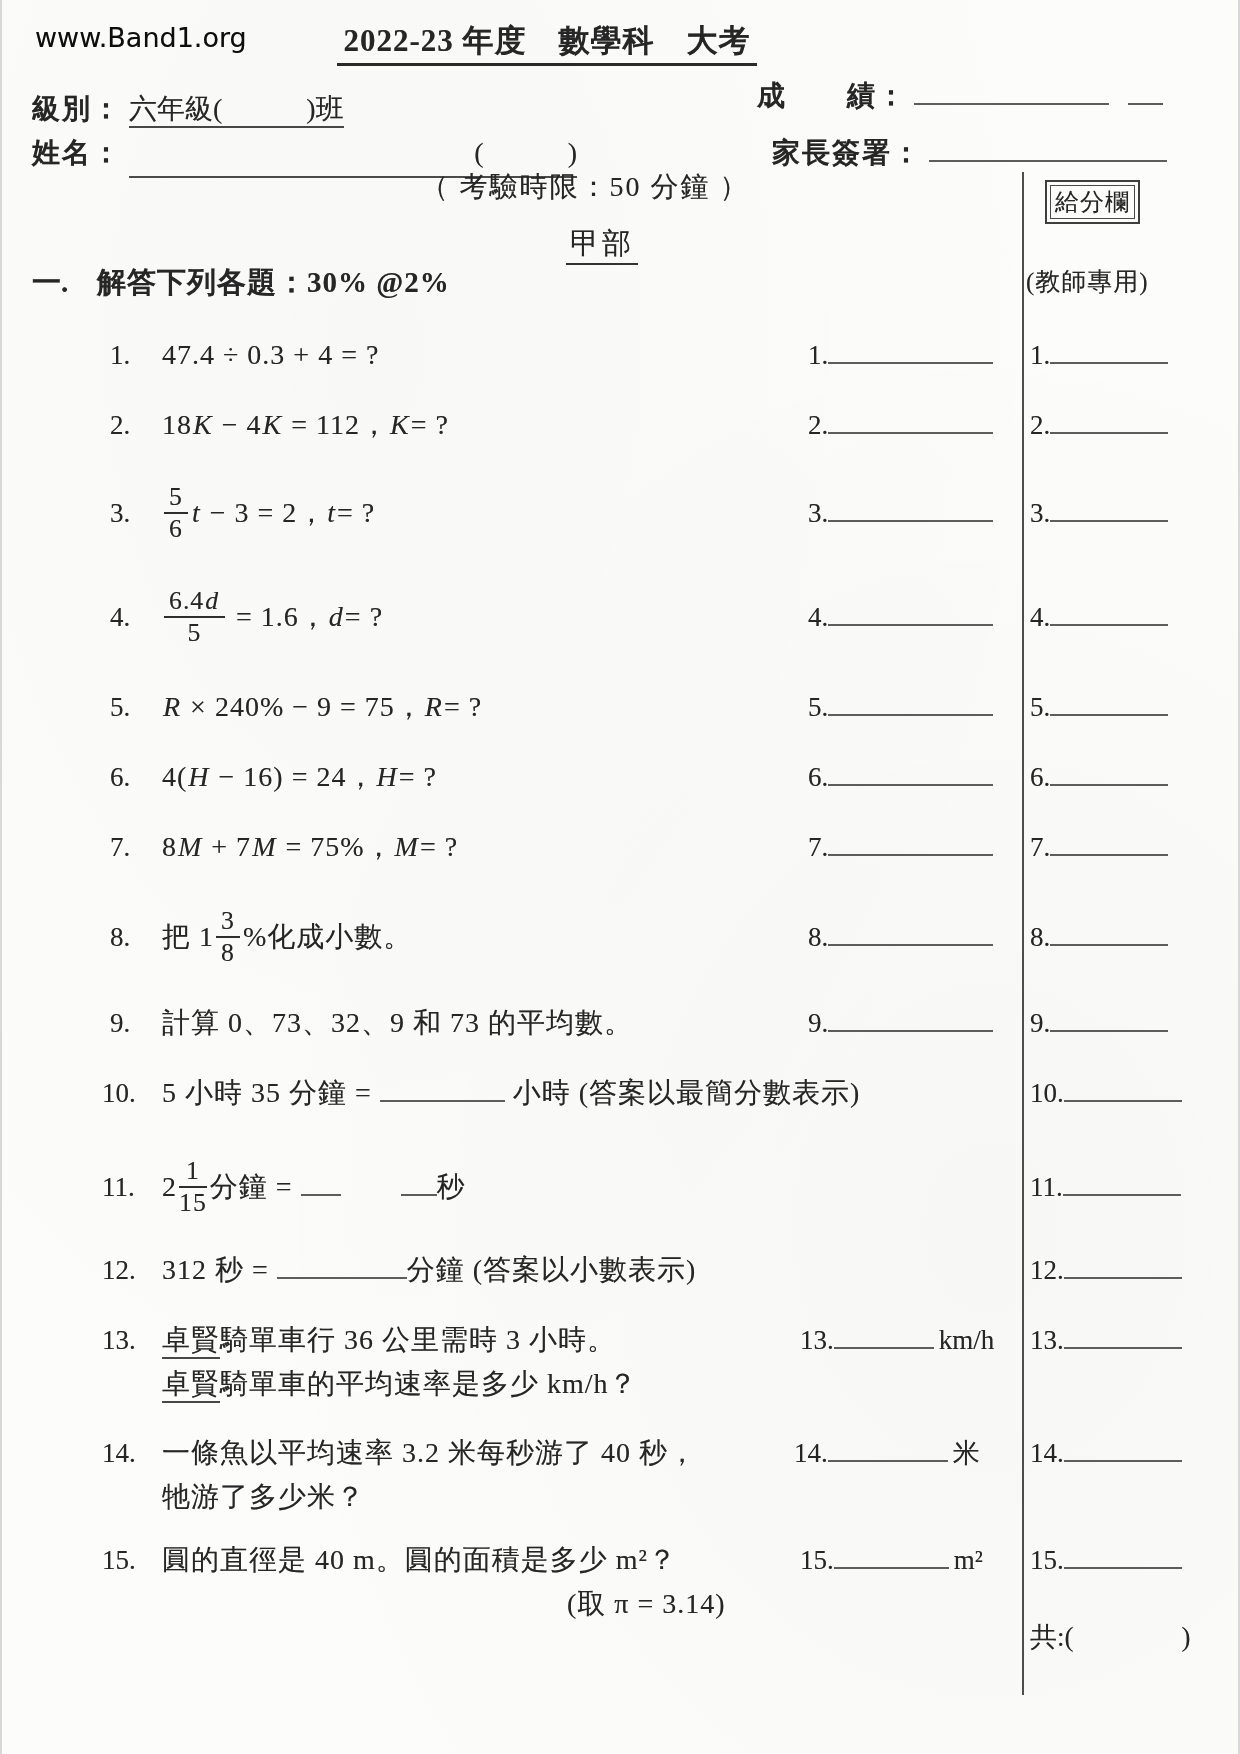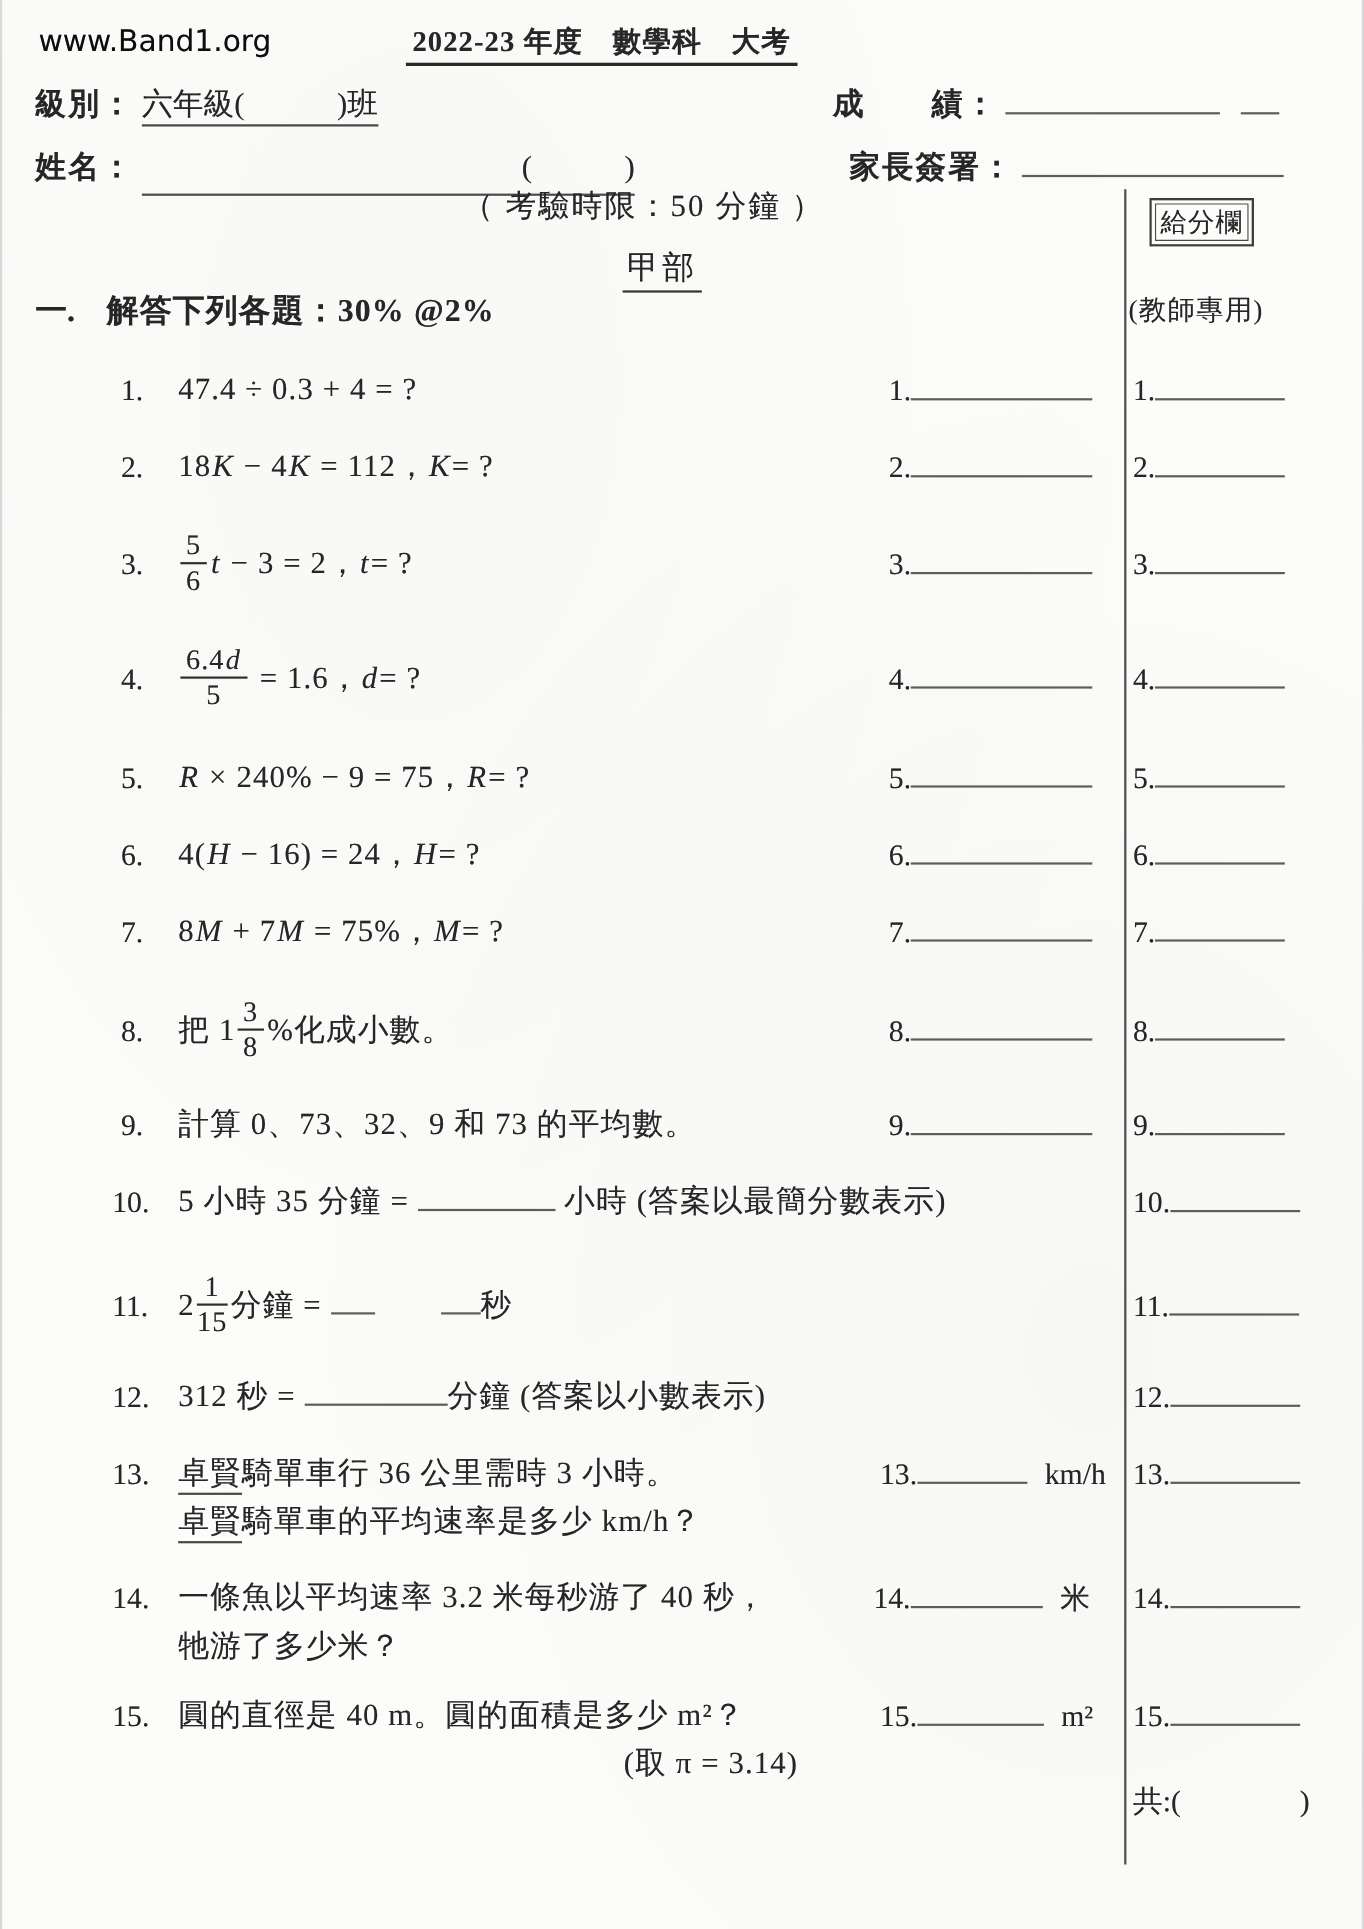--- a/index.html
+++ b/index.html
@@ -11,21 +11,21 @@
     background-image:radial-gradient(ellipse at 30% 20%, rgba(0,0,0,0.015), transparent 60%),
                      radial-gradient(ellipse at 80% 70%, rgba(0,0,0,0.02), transparent 55%);
     font-family:"Liberation Serif","DejaVu Serif",serif;
     color:#262626;
     overflow:hidden;
     text-shadow:0 0 0.6px rgba(30,30,30,.38);
   }
   .abs{position:absolute;}
   .watermark{left:33px;top:22px;font-family:"DejaVu Sans","Liberation Sans",sans-serif;font-size:27px;color:#0d0d0d;}
   .title-wrap{left:0;top:20px;width:1080px;text-align:center;}
-  .title{font-size:26px;font-weight:bold;letter-spacing:1px;border-bottom:3px solid #2a2a2a;padding:0 6px 5px;margin-left:10px;}
+  .title{font-size:31px;font-weight:bold;letter-spacing:1px;border-bottom:3px solid #2a2a2a;padding:0 6px 5px;margin-left:10px;}
   .hrow{height:42px;line-height:42px;font-size:28px;white-space:nowrap;}
   .hlabel{font-weight:600;letter-spacing:2px;}
   .blank{display:inline-block;height:12px;border-bottom:2px solid #5d5d5d;}
   .uline{border-bottom:2px solid #474747;padding-bottom:2px;}
   .ulineblock{display:inline-block;border-bottom:2px solid #4a4a4a;text-align:right;padding-bottom:2px;}
   .timelimit{left:0;top:168px;width:1166px;text-align:center;font-size:28px;letter-spacing:2px;}
   .marksbox{left:1043px;top:180px;font-size:24px;letter-spacing:1px;
     border:2px solid #3e3e3e;padding:4px 8px;background:#fcfcfa;
     box-shadow:inset 0 0 0 3px #fcfcfa, inset 0 0 0 4px #4a4a4a;}
   .section-wrap{left:0;top:224px;width:1200px;text-align:center;}
@@ -39,34 +39,34 @@
   .q-row.tall{line-height:88px;}
   .q-no{position:absolute;font-size:27px;}
   .q-text{position:absolute;left:160px;letter-spacing:1px;white-space:nowrap;}
   .q-mid,.q-right{position:absolute;white-space:nowrap;font-size:27px;letter-spacing:0;}
   .q-right{left:1028px;}
   .v{font-style:italic;font-family:"Liberation Serif","DejaVu Serif",serif;padding:0 1px;}
   .frac{display:inline-block;vertical-align:middle;text-align:center;font-size:0.92em;line-height:1.06;margin:0 3px 6px 2px;}
   .fnum{display:block;border-bottom:2px solid #2e2e2e;padding:0 5px 1px;}
   .fden{display:block;padding-top:1px;}
   .note-line{display:block;padding-left:405px;letter-spacing:1px;}
-  .sfx{margin-left:16px;}
+  .sfx{margin-left:5px;}
 </style>
 </head>
 <body>
 
 <div class="page">
 
   <div class="abs watermark">www.Band1.org</div>
 
   <div class="abs title-wrap">
     <span class="title">2022-23 年度　數學科　大考</span>
   </div>
 
-  <div class="abs hrow" style="left:30px;top:75px;">
+  <div class="abs hrow" style="left:30px;top:88px;">
     <span class="hlabel">級別：</span>
     <span class="uline">六年級(　　　)班</span>
   </div>
   <div class="abs hrow" style="left:755px;top:75px;">
     <span class="hlabel">成　　績：</span>
     <span class="blank" style="width:195px;"></span>
     <span class="blank" style="width:35px;margin-left:12px;"></span>
   </div>
 
   <div class="abs hrow" style="left:770px;top:132px;">

